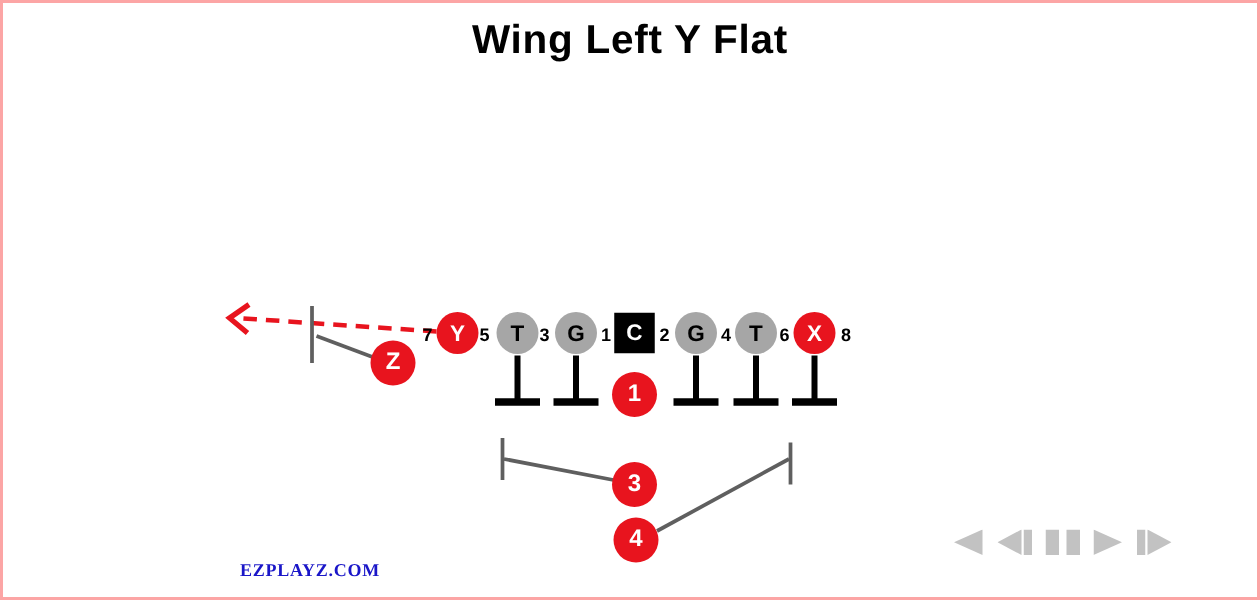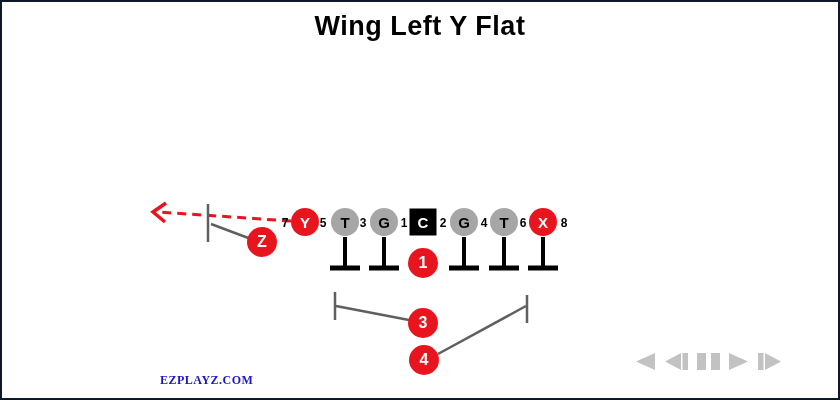--- a/index.html
+++ b/index.html
@@ -1,19 +1,19 @@
 <!DOCTYPE html>
 <html><head>
 <meta charset="utf-8">
 <style>
   * { margin:0; padding:0; box-sizing:border-box; }
   html,body { background:#fff; }
   .stage {
     position:relative; width:840px; height:400px;
-    border:2px solid #0f172a; background:#fff; overflow:hidden;
+    border:2px solid #fca5a5; background:#fff; overflow:hidden;
     font-family:"Liberation Sans", sans-serif;
   }
   .title {
     position:absolute; top:9px; left:0; width:100%;
     text-align:center; font-size:27px; font-weight:bold; color:#000;
     letter-spacing:0.5px;
   }
   svg.lines { position:absolute; left:0; top:0; width:836px; height:396px; }
 
   .player {

